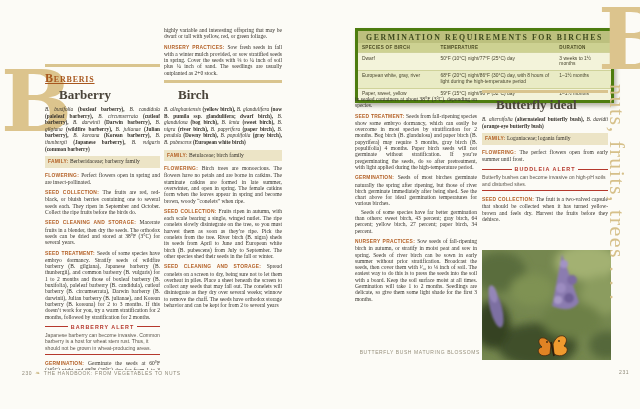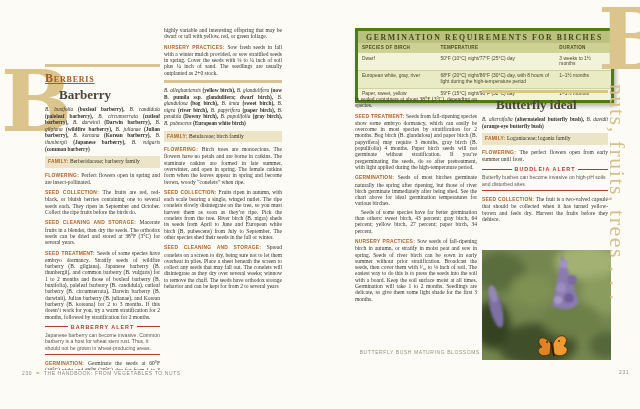--- a/index.html
+++ b/index.html
@@ -98,20 +98,21 @@
         <p class="para"><span class="plabel">GERMINATION: </span><span>Germinate the seeds at 60°F (16°C) night and 68°F (20°C) day for from 1 to 3 months. Seed propagation of Japanese barberry results in</span></p>
       </div>
   </div>
 
   <div class="col" id="col2">
     <div>
         <p class="para"><span>highly variable and interesting offspring that may be dwarf or tall with yellow, red, or green foliage.</span></p>
         <p class="para"><span class="plabel">NURSERY PRACTICES: </span><span>Sow fresh seeds in fall with a winter mulch provided, or sow stratified seeds in spring. Cover the seeds with ⅛ to ¼ inch of soil plus ¼ inch of sand. The seedlings are usually outplanted as 2+0 stock.</span></p>
       </div>
     <div class="genus-rule"></div>
+    <h2 class="common">Birch</h2>
     <p class="species"><i>B. alleghaniensis </i><b>(yellow birch), </b><i>B. glandulifera </i><b>(now B. pumila ssp. glandulifera; dwarf birch), </b><i>B. glandulosa </i><b>(bog birch), </b><i>B. lenta </i><b>(sweet birch), </b><i>B. nigra </i><b>(river birch), </b><i>B. papyrifera </i><b>(paper birch), </b><i>B. pendula </i><b>(Downy birch), </b><i>B. populifolia </i><b>(gray birch), </b><i>B. pubescens </i><b>(European white birch) </b></p>
     <div class="family">
       <span class="plabel">FAMILY:</span>
       <span>Betulaceae; birch family</span>
     </div>
     <div>
         <p class="para"><span class="plabel">FLOWERING: </span><span>Birch trees are monoecious. The flowers have no petals and are borne in catkins. The staminate catkins are formed in late summer, overwinter, and open in spring. The female catkins form when the leaves appear in spring and become brown, woody “conelets” when ripe.</span></p>
         <p class="para"><span class="plabel">SEED COLLECTION: </span><span>Fruits ripen in autumn, with each scale bearing a single, winged nutlet. The ripe conelets slowly disintegrate on the tree, so you must harvest them as soon as they’re ripe. Pick the conelets from the tree. River birch (B. nigra) sheds its seeds from April to June and European white birch (B. pubescens) from July to September. The other species shed their seeds in the fall or winter.</span></p>
         <p class="para"><span class="plabel">SEED CLEANING AND STORAGE: </span><span>Spread conelets on a screen to dry, being sure not to let them overheat in piles. Place a sheet beneath the screen to collect any seeds that may fall out. The conelets will disintegrate as they dry over several weeks; winnow to remove the chaff. The seeds have orthodox storage behavior and can be kept for from 2 to several years</span></p>
       </div>

